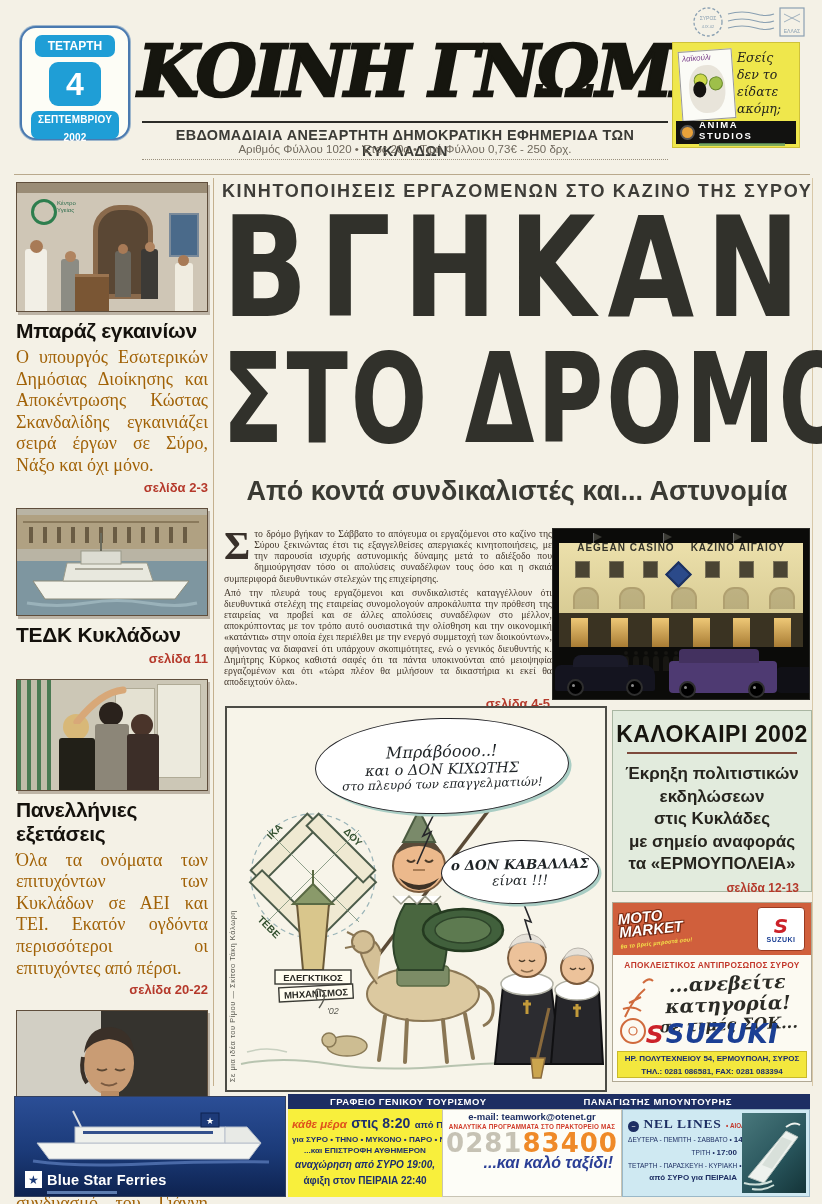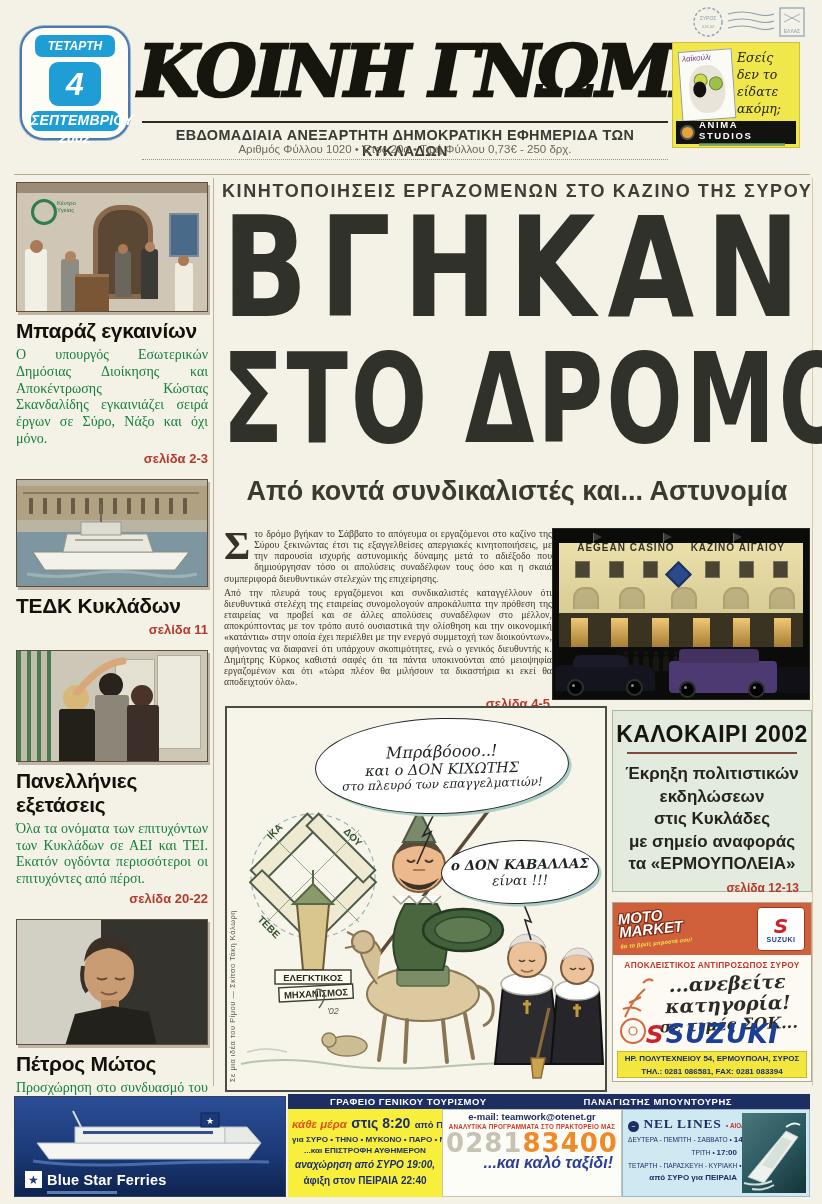--- a/index.html
+++ b/index.html
@@ -1,25 +1,25 @@
 <!DOCTYPE html>
 <html><head>
 <meta charset="utf-8">
 <style>
   html,body{margin:0;padding:0;}
   body{background:#d8d4c6;font-family:"Liberation Sans",sans-serif;}
   .page{position:relative;width:822px;height:1204px;margin:0 auto;background:#f4f1e6;overflow:hidden;}
   .abs{position:absolute;}
 
   
-  .date-box{left:20px;top:26px;width:110px;height:114px;background:#fdfdf6;border:2px solid #4a7ab0;border-radius:24px;box-shadow:0 0 0 1px #9db6cc;padding:7px 9px;box-sizing:border-box;font-style:italic;}
+  .date-box{left:20px;top:26px;width:110px;height:114px;background:#fdfdf6;border:2px solid #4a7ab0;border-radius:16px;box-shadow:0 0 0 1px #9db6cc;padding:7px 9px;box-sizing:border-box;}
   .date-chip{background:#1f9ed6;color:#fff;border-radius:7px;text-align:center;font-weight:bold;}
   .chip-day{font-size:12px;line-height:22px;height:22px;margin:0 4px 5px;}
   .chip-num{font-size:32px;line-height:44px;height:44px;margin:0 18px 5px;border-radius:9px;}
-  .chip-month{font-size:14px;line-height:18px;height:20px;letter-spacing:0.2px;}
+  .chip-month{font-size:10px;line-height:18px;height:28px;letter-spacing:0.2px;}
   .masthead-title{left:138px;top:24px;width:534px;text-align:center;font-family:"DejaVu Serif",serif;font-style:italic;font-weight:bold;font-size:70px;line-height:96px;color:#16160f;letter-spacing:-3px;-webkit-text-stroke:2.5px #16160f;transform:scaleY(1.02);white-space:nowrap;}
   .masthead-sub{left:142px;top:121px;width:526px;text-align:center;border-top:2px solid #2c2c28;padding-top:4px;font-weight:bold;font-size:14.4px;letter-spacing:0.4px;color:#3a3a35;}
   .issue-line{left:142px;top:143px;width:526px;text-align:center;font-size:11.5px;color:#6e675b;border-bottom:1px dotted #9a917e;padding-bottom:4px;}
   .stamp{left:690px;top:4px;width:118px;height:36px;}
   .anima-ad{left:672px;top:42px;width:128px;height:106px;background:#efe74c;border:1px solid #cfc23a;box-sizing:border-box;}
   .anima-cover{position:absolute;left:7px;top:7px;width:52px;height:68px;background:#fbfbf6;border:1px solid #999;transform:rotate(-4deg);overflow:hidden;}
   .anima-cover .scribble{position:absolute;left:3px;top:2px;font-size:8px;font-style:italic;color:#7a3f8a;white-space:nowrap;}
   .anima-face{position:absolute;left:8px;top:14px;width:36px;height:48px;background:#e8e4da;border-radius:45%;}
   .anima-eye{position:absolute;width:12px;height:12px;border-radius:50%;background:#9ebf4a;border:1px solid #6a8a2a;}
   .anima-mouth{position:absolute;left:12px;top:30px;width:13px;height:16px;background:#141210;border-radius:50%;}
@@ -32,21 +32,21 @@
 
   .hrule-top{left:14px;top:174px;width:796px;height:1px;background:#b9a98c;}
   .vrule-left{left:213px;top:178px;width:1px;height:908px;background:#c4b08e;}
   .vrule-right{left:812px;top:178px;width:1px;height:908px;background:#d8c8a8;}
 
   
   .sidebar{left:16px;top:182px;width:192px;}
   .side-art{margin-bottom:13px;}
   .side-photo{position:relative;width:100%;border:1px solid #5f4e3c;box-shadow:2px 3px 0 rgba(85,65,45,0.35);box-sizing:border-box;overflow:hidden;}
   .side-title{font-size:21px;font-weight:bold;color:#14110c;letter-spacing:-0.3px;margin:7px 0 4px;}
-  .side-text{font-family:"Liberation Serif",serif;font-size:14px;line-height:1.2;color:#15803d;text-align:justify;}
+  .side-text{font-family:"Liberation Serif",serif;font-size:18px;line-height:1.2;color:#a16207;text-align:justify;}
   .side-page{font-size:13px;font-weight:bold;color:#b5392b;text-align:right;margin-top:3px;}
   .sil{position:absolute;border-radius:3px 3px 0 0;}
   .head{position:absolute;border-radius:50%;}
 
   
   .kicker{left:222px;top:181px;width:590px;text-align:center;font-size:18px;font-weight:bold;letter-spacing:1.6px;color:#3e3d38;white-space:nowrap;}
   .headline1{left:222px;top:206px;width:590px;text-align:center;font-family:"DejaVu Sans",sans-serif;font-weight:bold;font-size:112px;line-height:100px;letter-spacing:12px;color:#31312b;transform:scaleY(1.24);transform-origin:top center;white-space:nowrap;}
   .headline2{left:222px;top:336px;width:590px;text-align:center;font-family:"DejaVu Sans",sans-serif;font-weight:bold;font-size:90px;line-height:92px;letter-spacing:3px;color:#31312b;transform:scaleY(1.38);transform-origin:top center;white-space:nowrap;}
   .subhead{left:222px;top:476px;width:590px;text-align:center;font-size:27px;font-weight:bold;color:#3a3a33;white-space:nowrap;}
   .lead-body{left:224px;top:528px;width:328px;height:180px;font-family:"Liberation Serif",serif;font-size:9.8px;line-height:1.14;color:#41352a;text-align:justify;}

